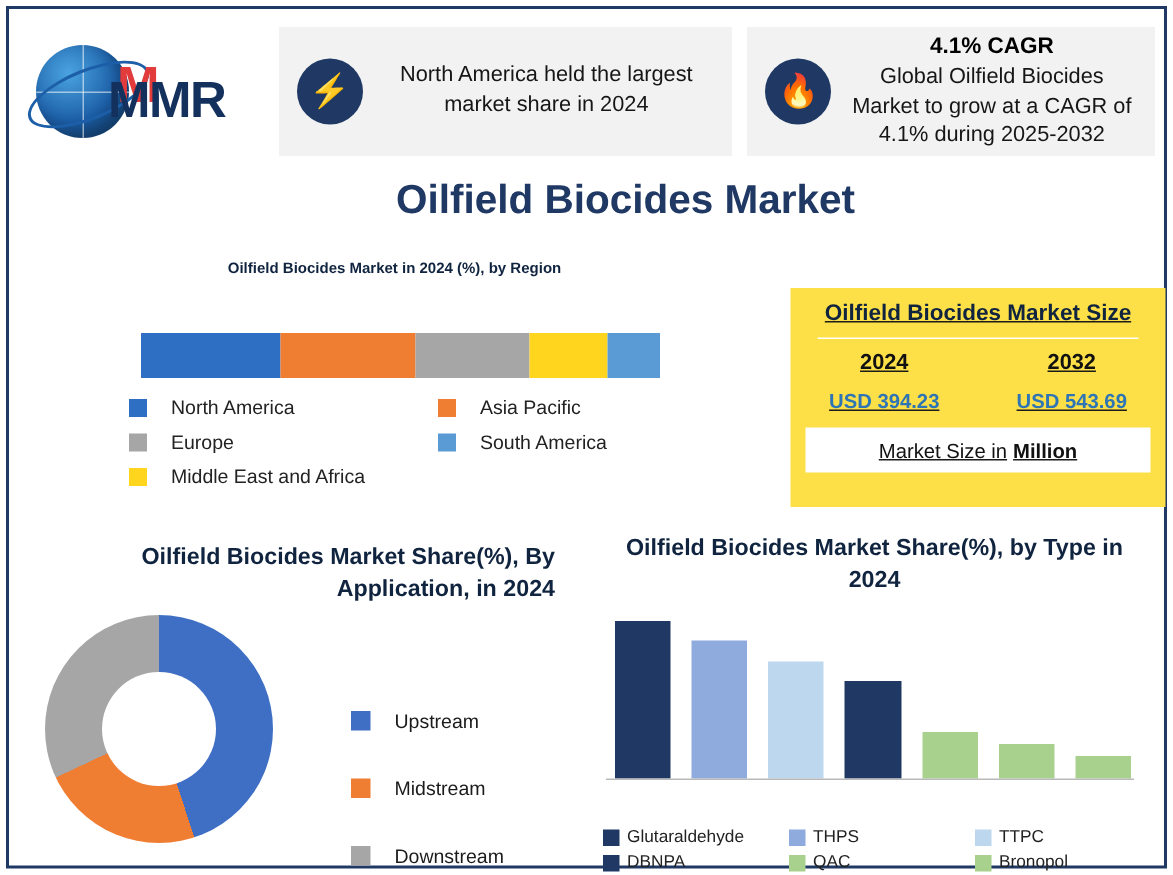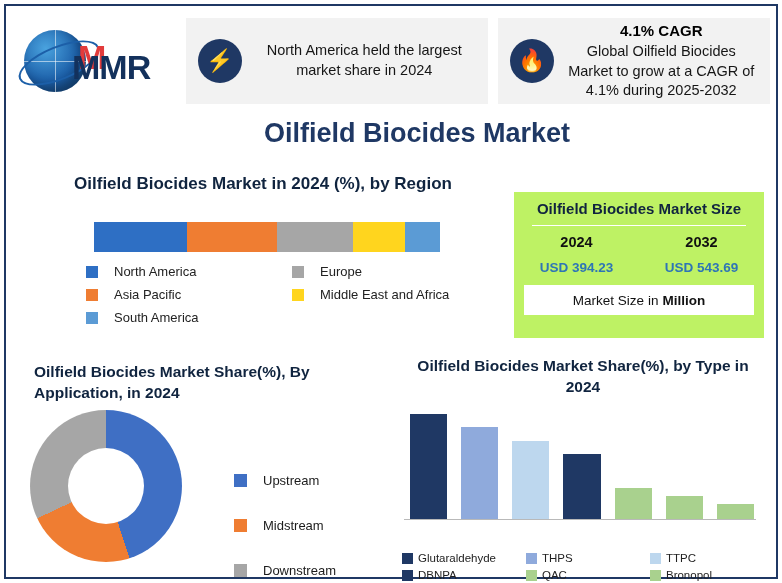--- a/index.html
+++ b/index.html
@@ -128,21 +128,21 @@
     color: #1f3864;
     padding-left: 48px;
   }
 
   
   .region-title {
     position: absolute;
     left: 22px; top: 168px;
     width: 470px;
     text-align: center;
-    font-size: 17px;
+    font-size: 10px;
     font-weight: bold;
     color: #10243f;
   }
   .region-bar {
     position: absolute;
     left: 88px; top: 216px;
     width: 346px; height: 30px;
     display: flex;
   }
   .region-bar div { height: 100%; }
@@ -161,23 +161,24 @@
     display: flex;
     align-items: center;
     gap: 16px;
     margin-bottom: 8px;
   }
   .leg .sw { width: 12px; height: 12px; flex: 0 0 12px; }
 
   
   .size-panel {
     position: absolute;
-    left: 508px; top: 186px;
+    left: 521px; top: 186px;
     width: 250px; height: 146px;
-    background: #bef264;
+    background: #fde047;
+    text-decoration: underline;
   }
   .size-title {
     text-align: center;
     font-size: 15px;
     font-weight: bold;
     color: #10243f;
     padding: 8px 4px 0;
   }
   .size-underline {
     width: 214px; height: 1px;
@@ -210,21 +211,21 @@
     font-size: 13.5px;
     color: #111;
   }
   .size-footer b { margin-left: 4px; }
 
   
   .donut-title {
     position: absolute;
     left: 28px; top: 356px;
     width: 336px;
-    text-align: left;
+    text-align: right;
     font-size: 15.5px;
     font-weight: bold;
     color: #10243f;
     line-height: 1.35;
   }
   .donut {
     position: absolute;
     left: 24px; top: 404px;
     width: 152px; height: 152px;
     border-radius: 50%;
@@ -328,34 +329,34 @@
       <div style="width: 22%; background: rgb(166, 166, 166);"></div>
       <div style="width: 15%; background: rgb(255, 213, 30);"></div>
       <div style="width: 10%; background: rgb(91, 155, 213);"></div>
     </div>
   <div class="region-legend">
       <div class="leg">
         <span class="sw" style="background:#2e6fc4"></span>
         <span>North America</span>
       </div>
       <div class="leg">
+        <span class="sw" style="background:#ef7d32"></span>
+        <span>Asia Pacific</span>
+      </div>
+      <div class="leg">
         <span class="sw" style="background:#a6a6a6"></span>
         <span>Europe</span>
       </div>
       <div class="leg">
-        <span class="sw" style="background:#ef7d32"></span>
-        <span>Asia Pacific</span>
+        <span class="sw" style="background:#5b9bd5"></span>
+        <span>South America</span>
       </div>
       <div class="leg">
         <span class="sw" style="background:#ffd51e"></span>
         <span>Middle East and Africa</span>
-      </div>
-      <div class="leg">
-        <span class="sw" style="background:#5b9bd5"></span>
-        <span>South America</span>
       </div>
     </div>
 
   <div class="size-panel">
     <div class="size-title">Oilfield Biocides Market Size</div>
     <div class="size-underline"></div>
     <div class="years">
       <span>2024</span>
       <span>2032</span>
     </div>

